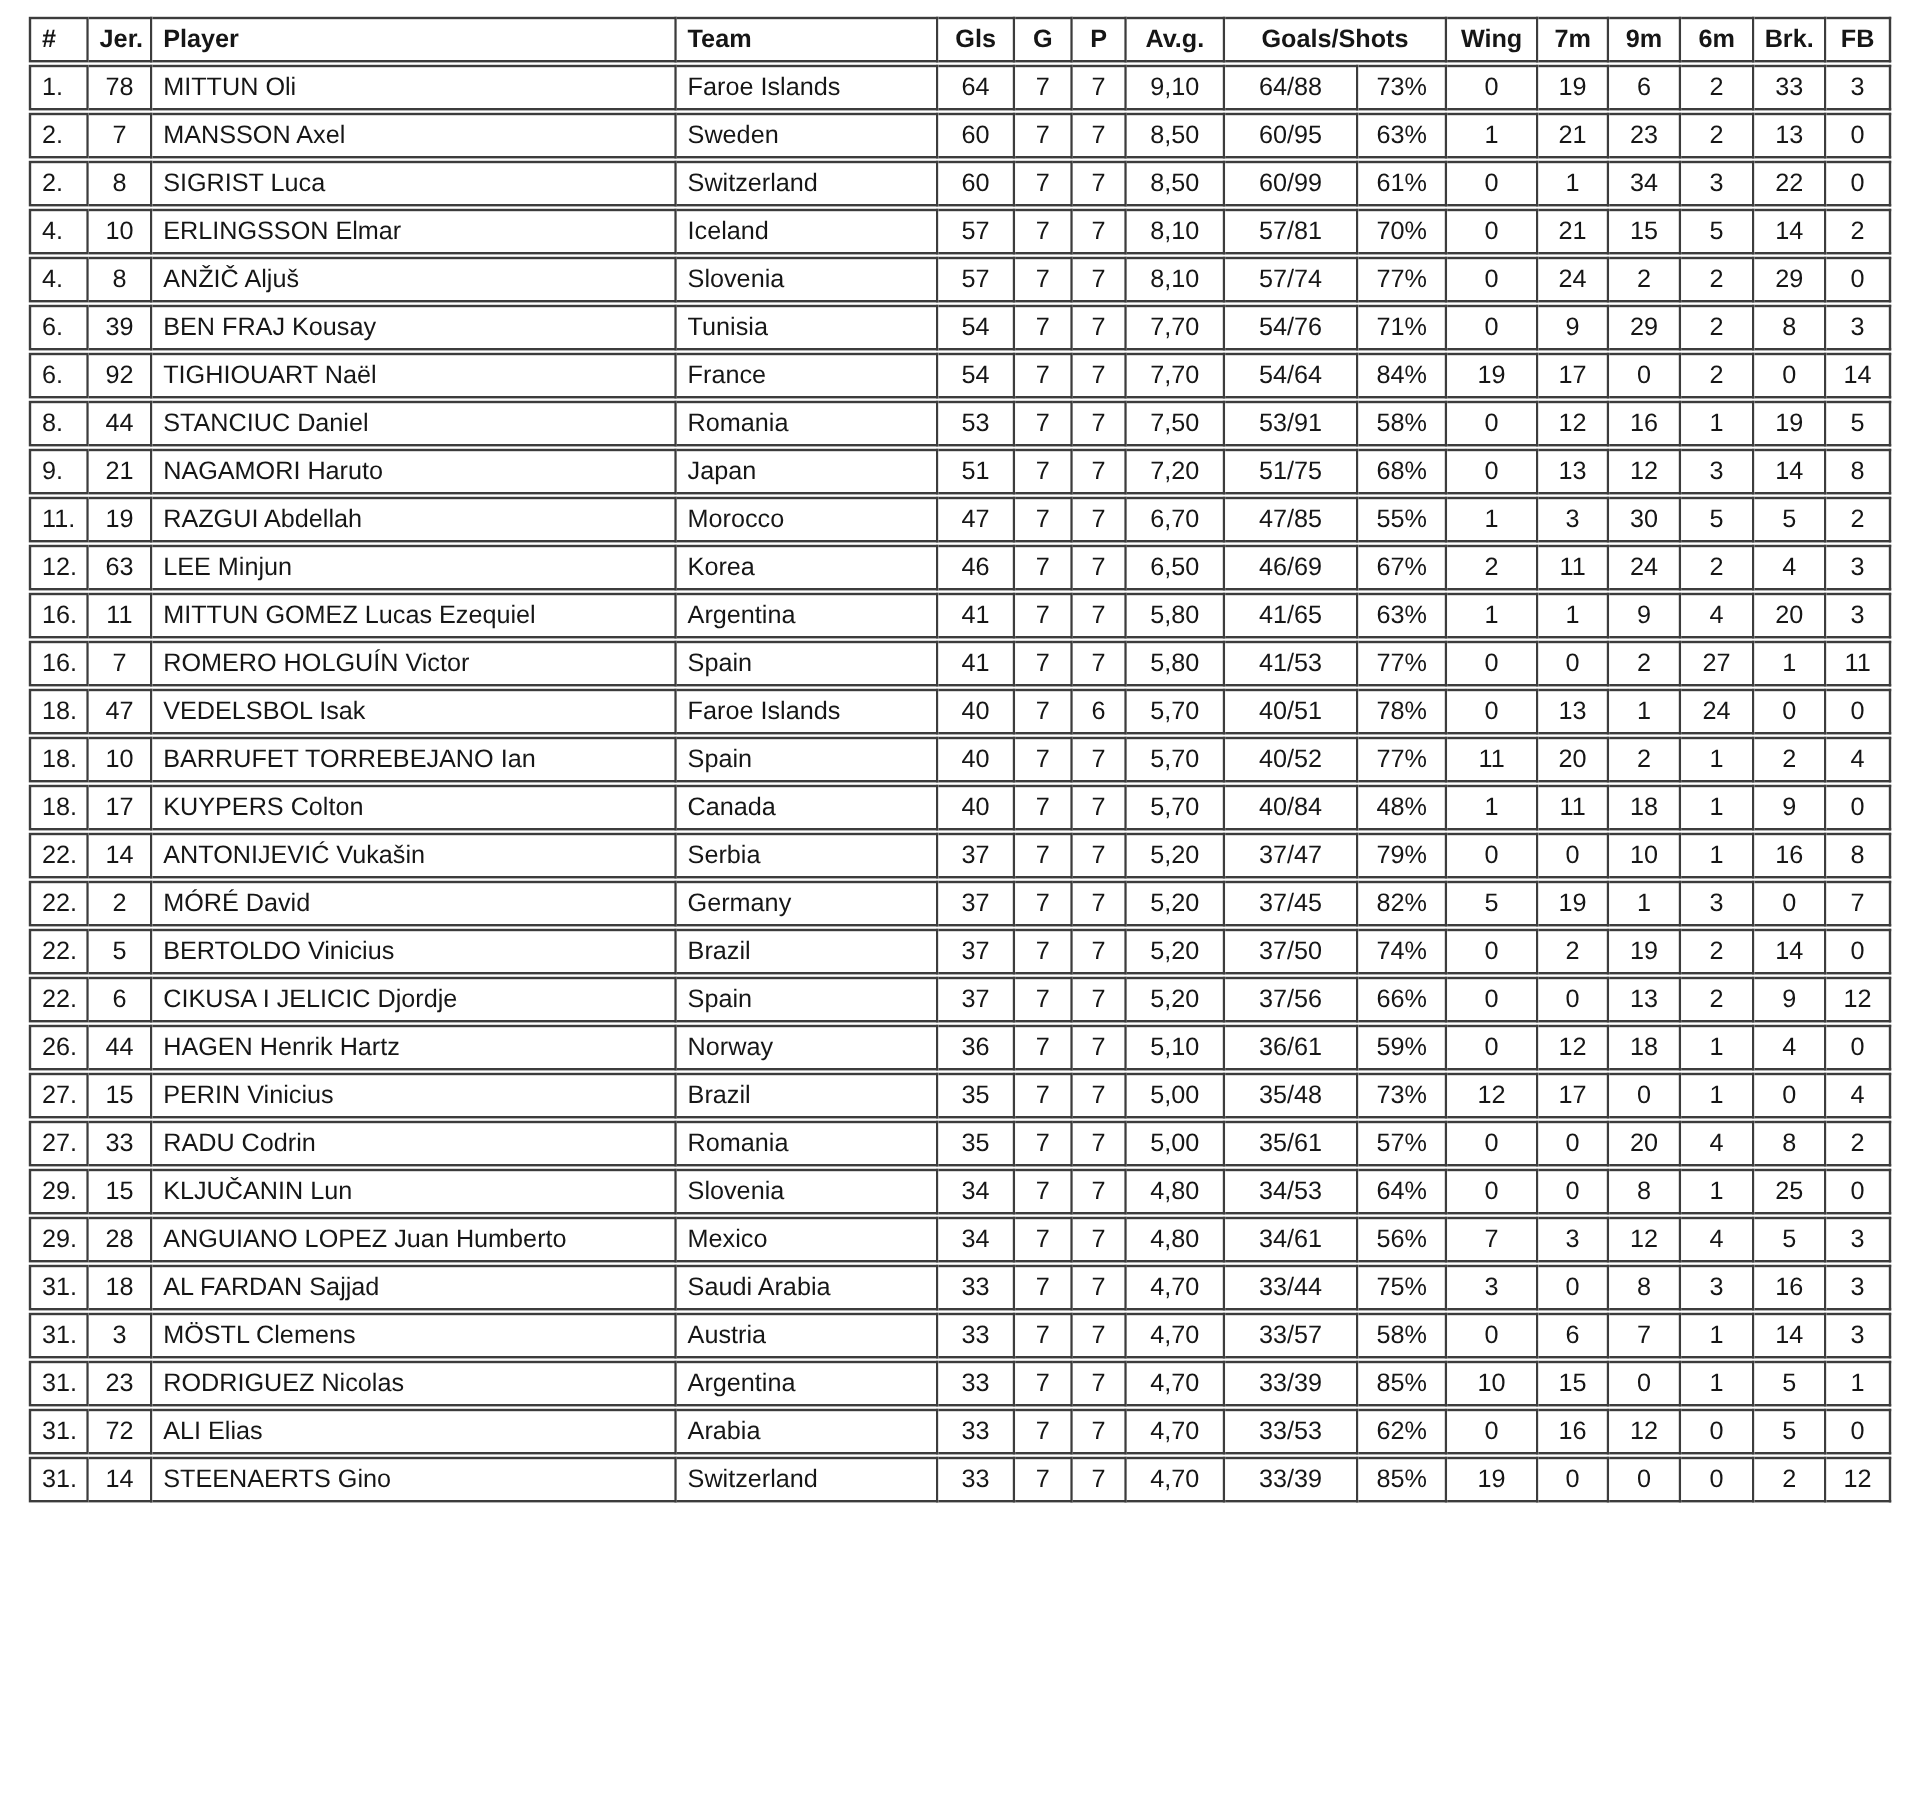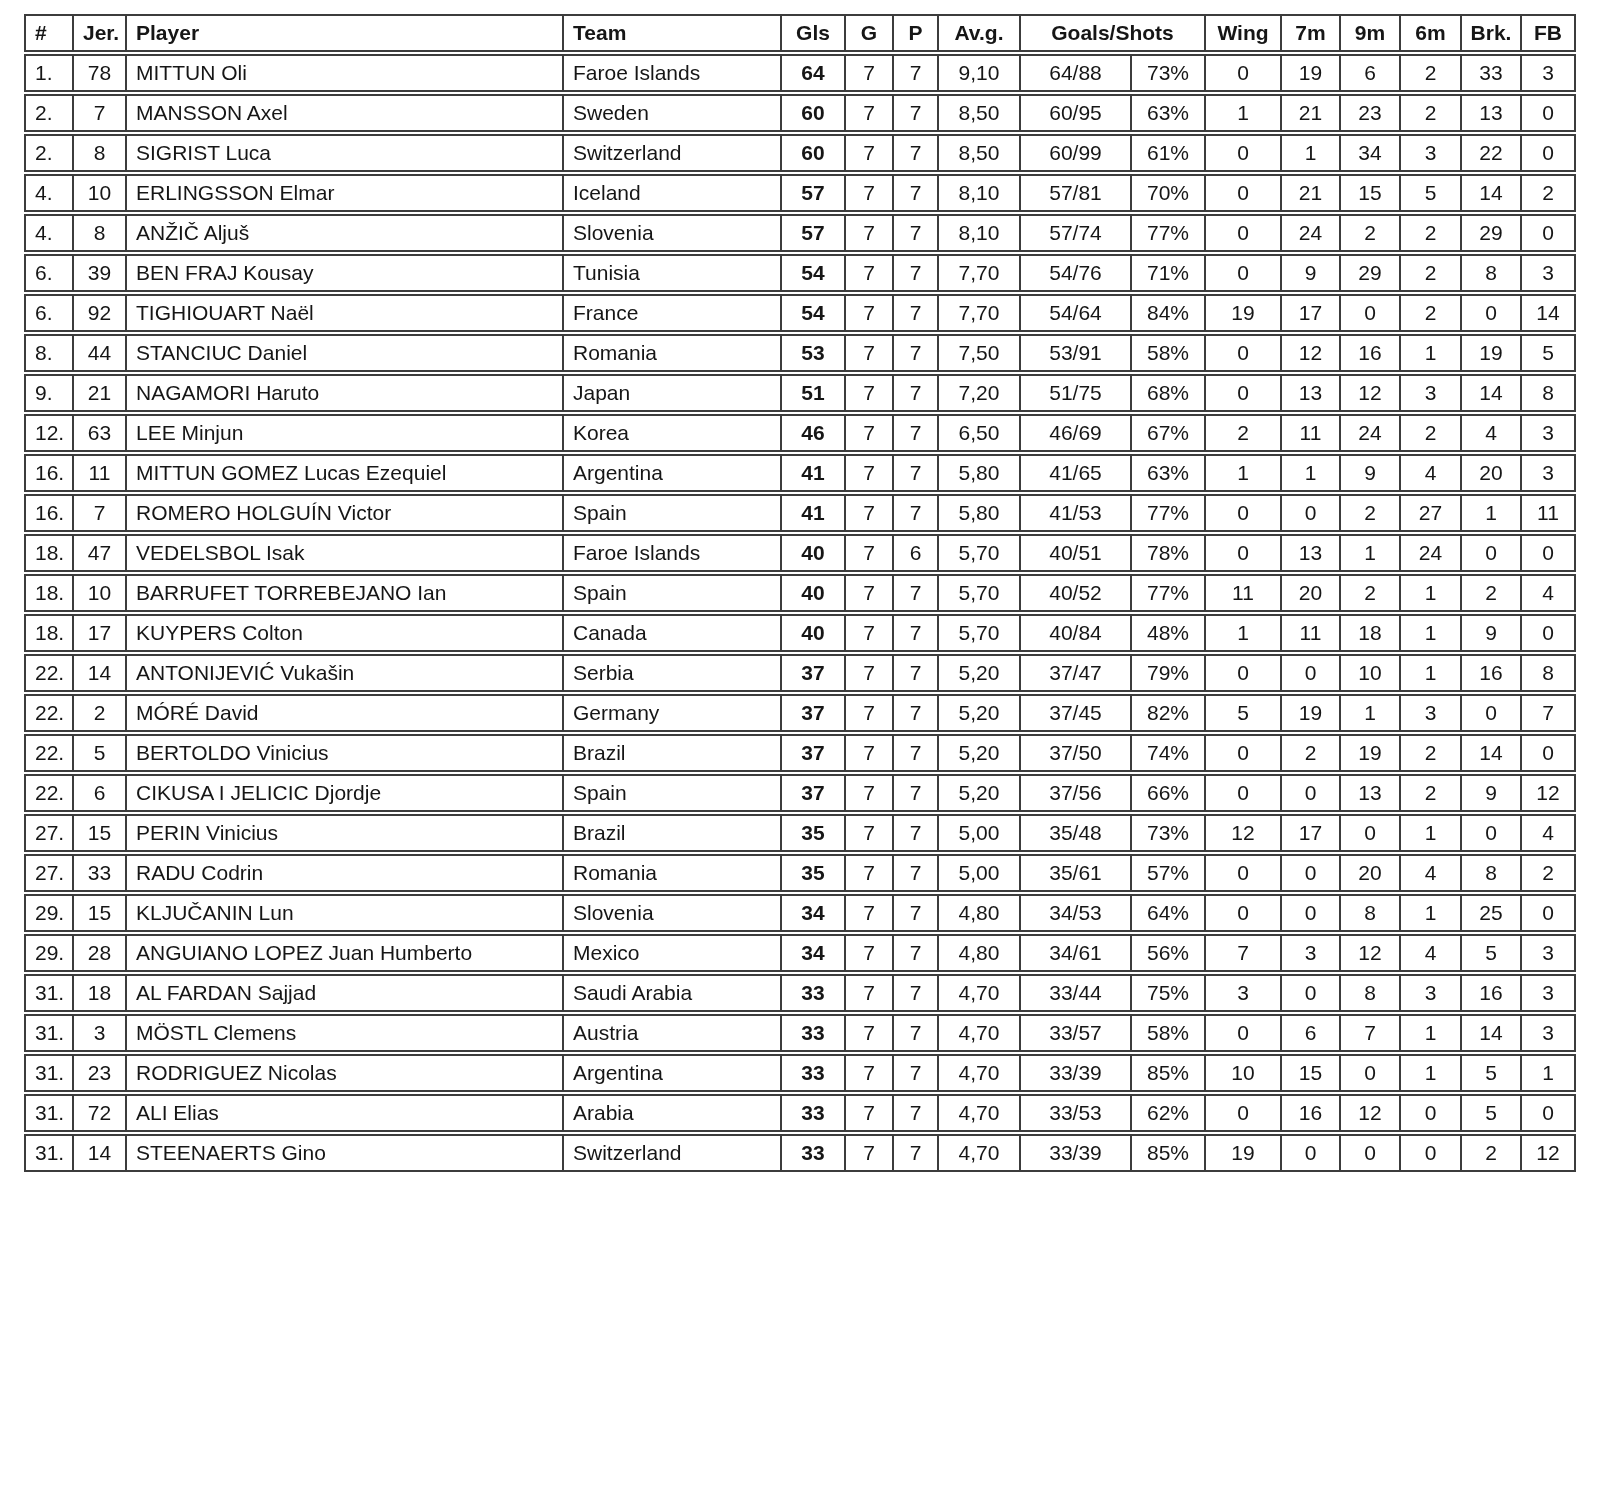--- a/index.html
+++ b/index.html
@@ -36,21 +36,21 @@
     border-left-width: 2px;
   }
   .stats th {
     font-weight: 700;
   }
   .stats .al {
     text-align: left;
     padding-left: 9px;
   }
   .stats td.bold {
-    font-weight: 700;
+    font-weight: 400;
   }
 </style>
 </head>
 <body>
 
 <table class="stats">
   <colgroup>
     <col style="width:50px">
     <col style="width:53px">
     <col style="width:437px">
@@ -244,20 +244,38 @@
         <td>51/75</td>
         <td>68%</td>
         <td>0</td>
         <td>13</td>
         <td>12</td>
         <td>3</td>
         <td>14</td>
         <td>8</td>
       </tr>
       <tr>
+        <td class="al">11.</td>
+        <td>19</td>
+        <td class="al">RAZGUI Abdellah</td>
+        <td class="al">Morocco</td>
+        <td class="bold">47</td>
+        <td>7</td>
+        <td>7</td>
+        <td>6,70</td>
+        <td>47/85</td>
+        <td>55%</td>
+        <td>1</td>
+        <td>3</td>
+        <td>30</td>
+        <td>5</td>
+        <td>5</td>
+        <td>2</td>
+      </tr>
+      <tr>
         <td class="al">12.</td>
         <td>63</td>
         <td class="al">LEE Minjun</td>
         <td class="al">Korea</td>
         <td class="bold">46</td>
         <td>7</td>
         <td>7</td>
         <td>6,50</td>
         <td>46/69</td>
         <td>67%</td>
@@ -424,20 +442,38 @@
         <td>37/56</td>
         <td>66%</td>
         <td>0</td>
         <td>0</td>
         <td>13</td>
         <td>2</td>
         <td>9</td>
         <td>12</td>
       </tr>
       <tr>
+        <td class="al">26.</td>
+        <td>44</td>
+        <td class="al">HAGEN Henrik Hartz</td>
+        <td class="al">Norway</td>
+        <td class="bold">36</td>
+        <td>7</td>
+        <td>7</td>
+        <td>5,10</td>
+        <td>36/61</td>
+        <td>59%</td>
+        <td>0</td>
+        <td>12</td>
+        <td>18</td>
+        <td>1</td>
+        <td>4</td>
+        <td>0</td>
+      </tr>
+      <tr>
         <td class="al">27.</td>
         <td>15</td>
         <td class="al">PERIN Vinicius</td>
         <td class="al">Brazil</td>
         <td class="bold">35</td>
         <td>7</td>
         <td>7</td>
         <td>5,00</td>
         <td>35/48</td>
         <td>73%</td>

